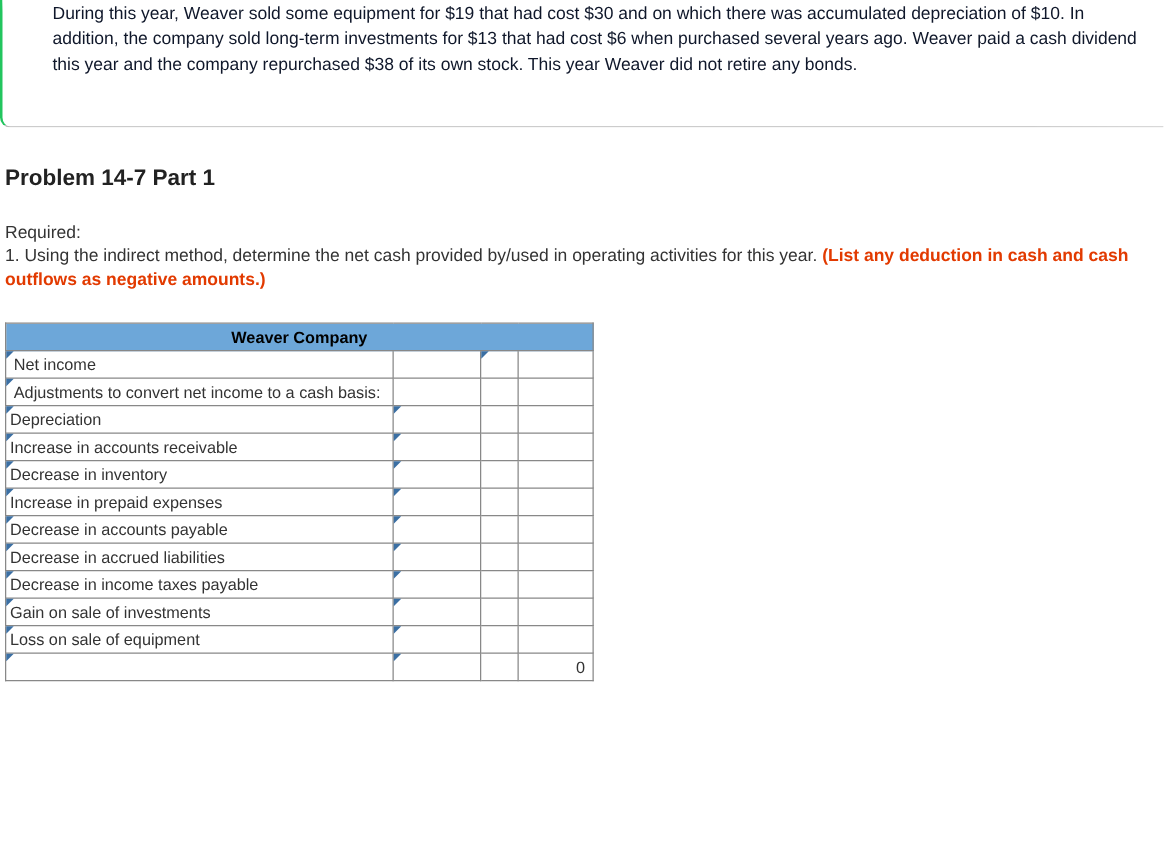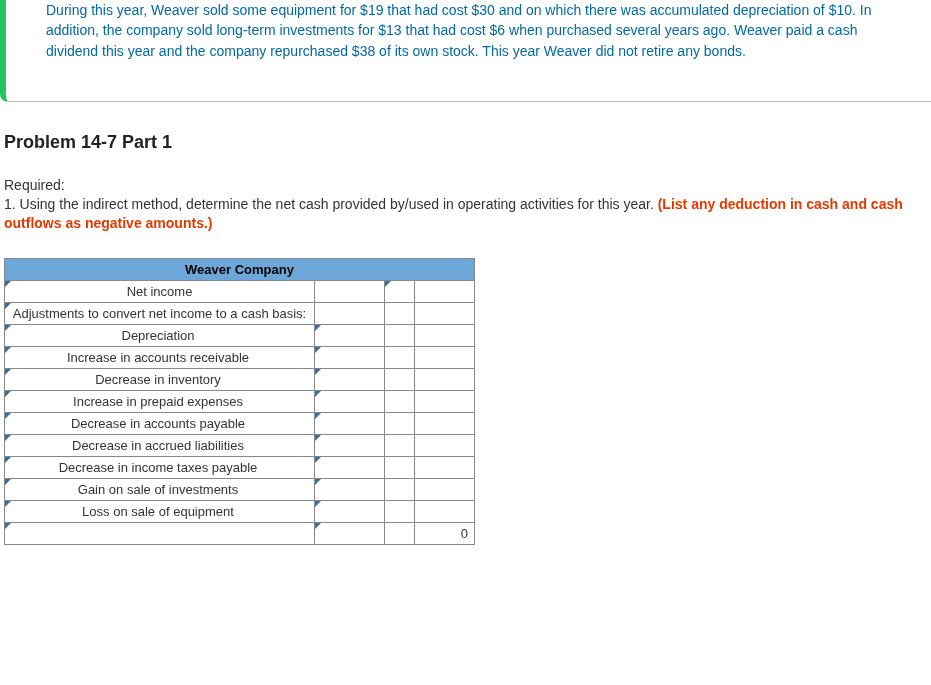--- a/index.html
+++ b/index.html
@@ -4,26 +4,26 @@
 <style>
   body {
     font-family: Arial, Helvetica, sans-serif;
     font-size: 14px;
     color: #333;
     margin: 0;
     padding: 0;
     width: 931px;
   }
   .intro-box {
-    border-left: 6px solid #22c55e;
+    border-left: 2px solid #22c55e;
     border-bottom: 1px solid #bbb;
     border-bottom-left-radius: 8px;
     padding: 0 20px 40px 40px;
     margin-bottom: 30px;
-    color: #0369a1;
+    color: #0f172a;
     line-height: 1.45;
   }
   .section {
     padding: 0 4px 10px 4px;
   }
   .heading {
     font-size: 18px;
     font-weight: bold;
     color: #222;
     margin-bottom: 24px;
@@ -46,21 +46,20 @@
   }
   table {
     border-collapse: collapse;
     font-size: 13px;
   }
   td, th {
     border: 1px solid #888;
     padding: 3px 6px;
     height: 18px;
     box-sizing: border-box;
-    text-align: center;
   }
   .title-row td {
     background: #6da7d9;
     font-weight: bold;
     text-align: center;
     color: #000;
   }
   .c-label { width: 310px; }
   .c-num1  { width: 70px; }
   .c-sym   { width: 30px; text-align: center;}

